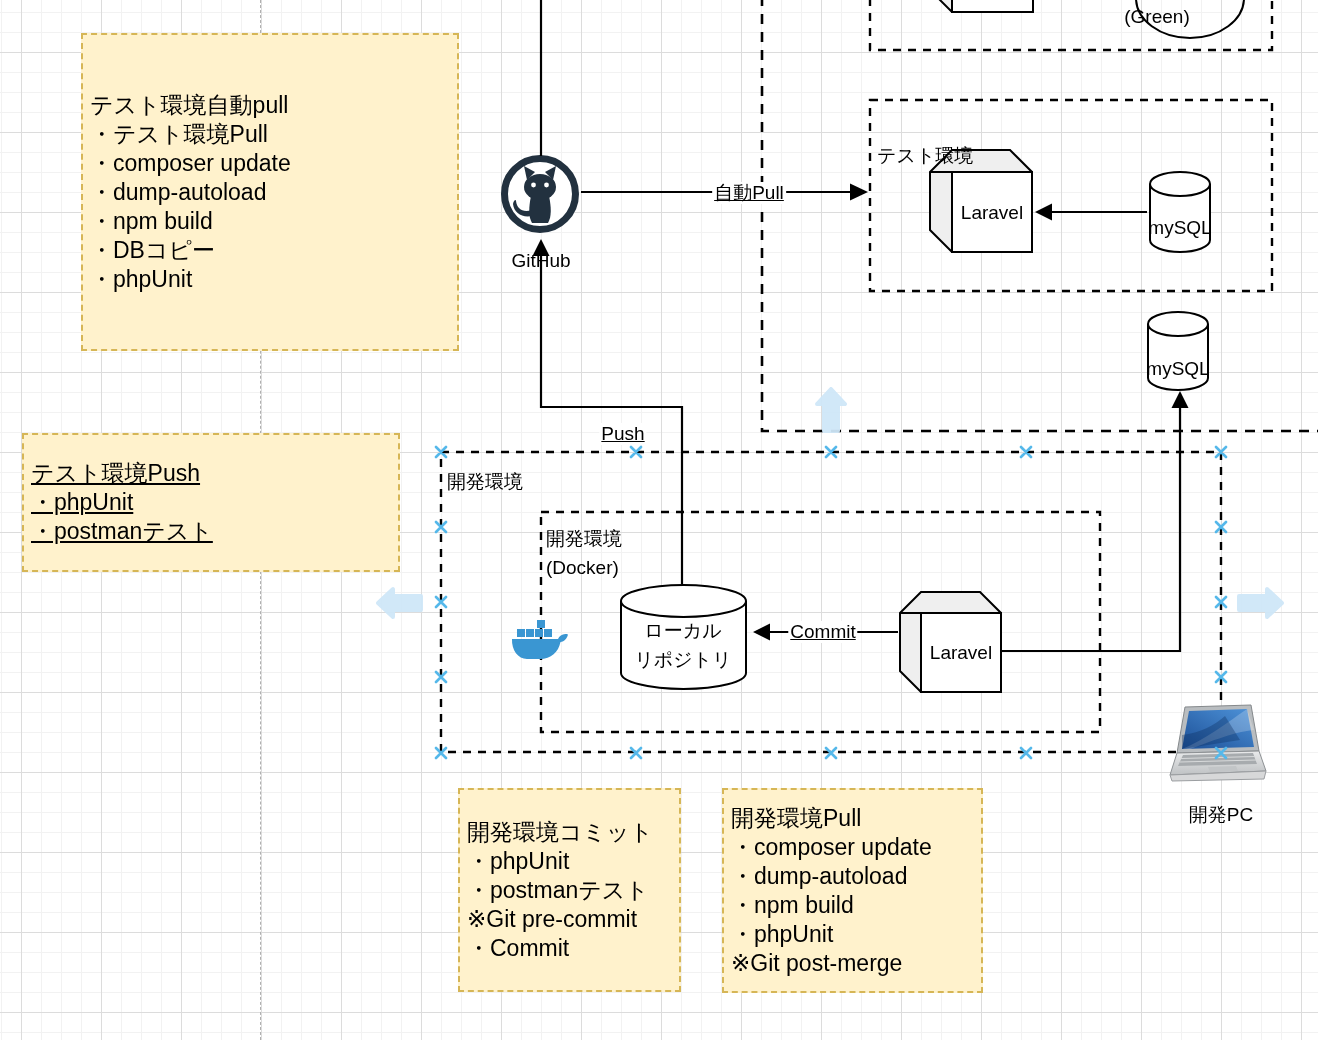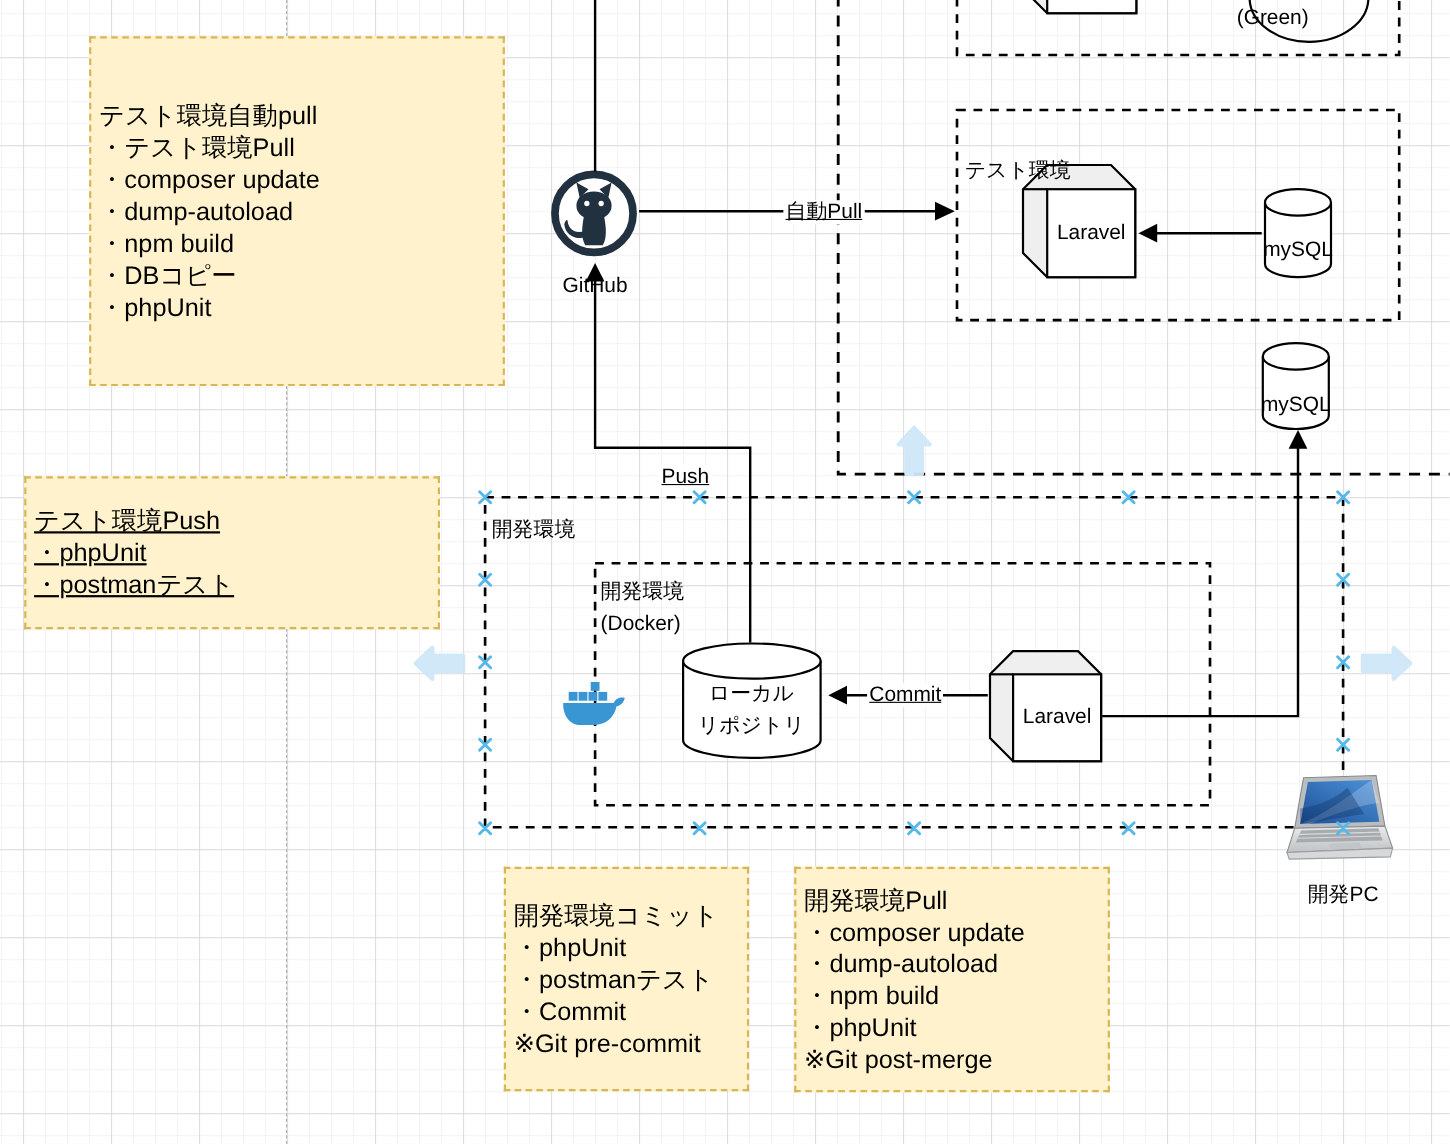--- a/index.html
+++ b/index.html
@@ -34,21 +34,21 @@
     border:2px dashed #D6B656;
     box-sizing:border-box;
     display:flex;flex-direction:column;justify-content:center;
     padding-left:7px;padding-right:4px;
     font-size:23px;line-height:29px;
   }
   .note div{white-space:nowrap;}
   #note-test-auto-pull{left:81px;top:33px;width:378px;height:318px;}
   #note-test-push{left:22px;top:433px;width:378px;height:139px;text-decoration:underline;}
   #note-dev-commit{left:458px;top:788px;width:223px;height:204px;}
-  #note-dev-pull{left:722px;top:788px;width:287px;height:205px;}
+  #note-dev-pull{left:722px;top:788px;width:261px;height:205px;}
 
   .node-label{
     position:absolute;transform:translate(-50%,-50%);
     font-size:19px;line-height:29px;white-space:nowrap;text-align:center;
   }
   .corner-label{
     position:absolute;font-size:19px;line-height:29px;white-space:nowrap;
   }
   .edge-label{
     position:absolute;transform:translate(-50%,-50%);
@@ -182,22 +182,22 @@
     <div class="note" id="note-test-push">
       <div>テスト環境Push</div>
       <div>・phpUnit</div>
       <div>・postmanテスト</div>
     </div>
 
     <div class="note" id="note-dev-commit">
       <div>開発環境コミット</div>
       <div>・phpUnit</div>
       <div>・postmanテスト</div>
+      <div>※Git pre-commit</div>
       <div>・Commit</div>
-      <div>※Git pre-commit</div>
     </div>
 
     <div class="note" id="note-dev-pull">
       <div>開発環境Pull</div>
       <div>・composer update</div>
       <div>・dump-autoload</div>
       <div>・npm build</div>
       <div>・phpUnit</div>
       <div>※Git post-merge</div>
     </div>

